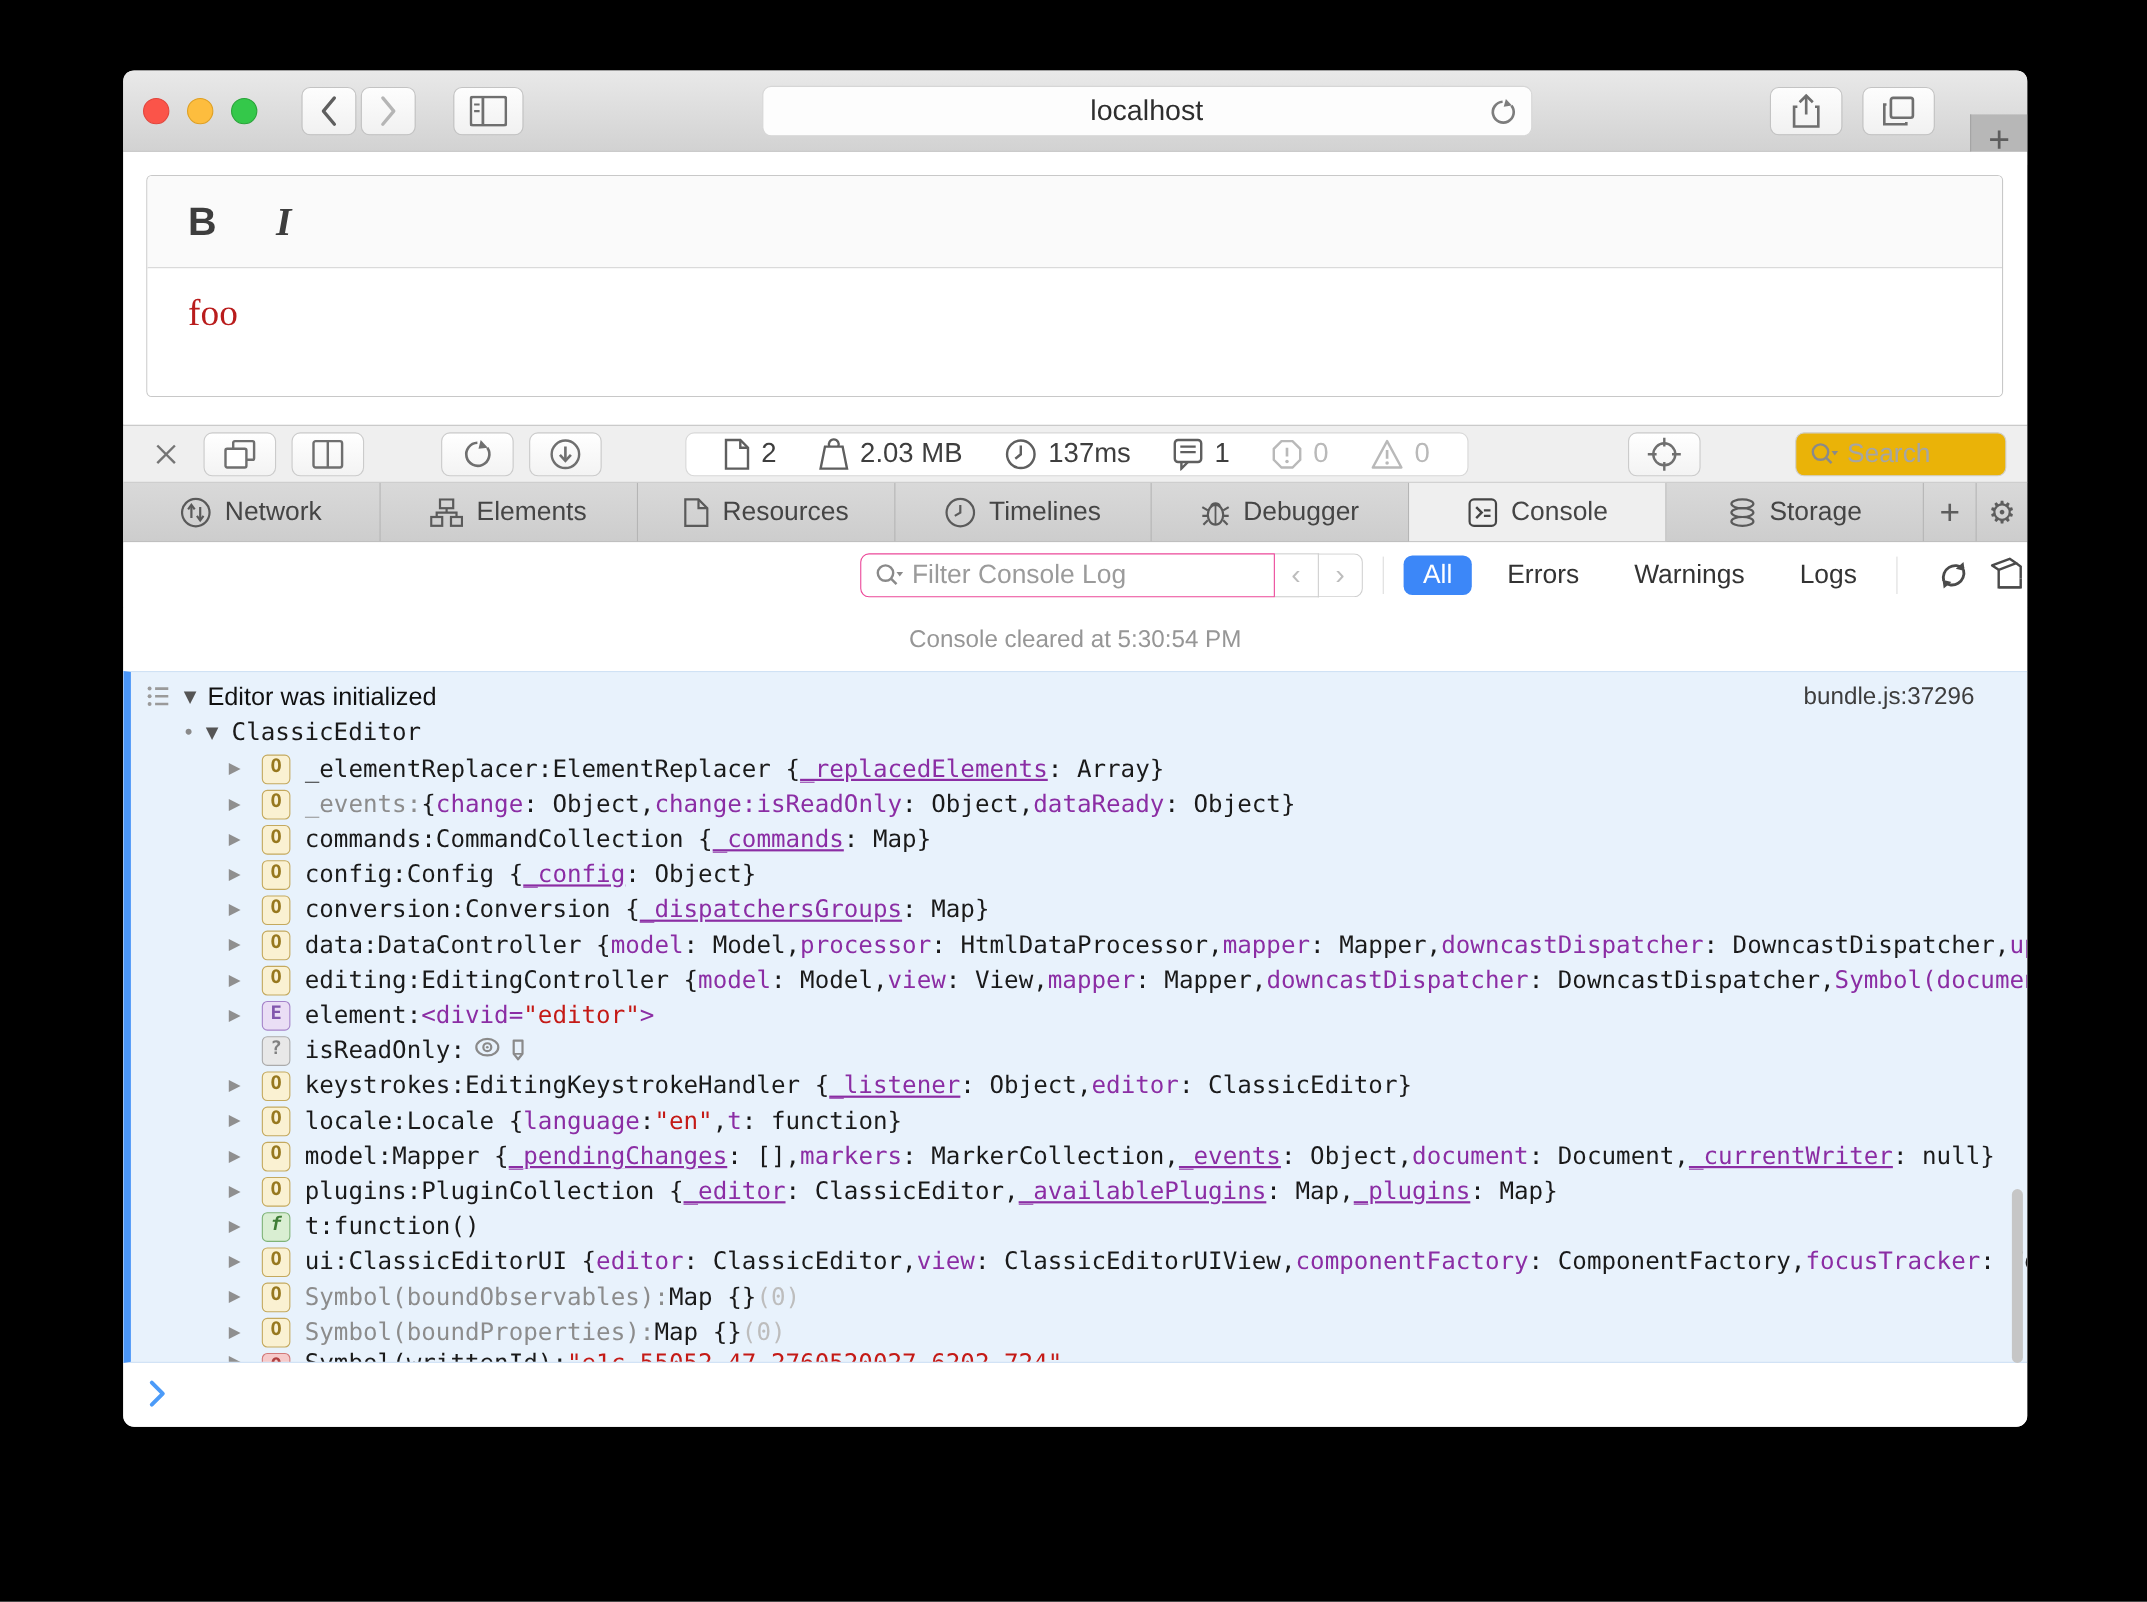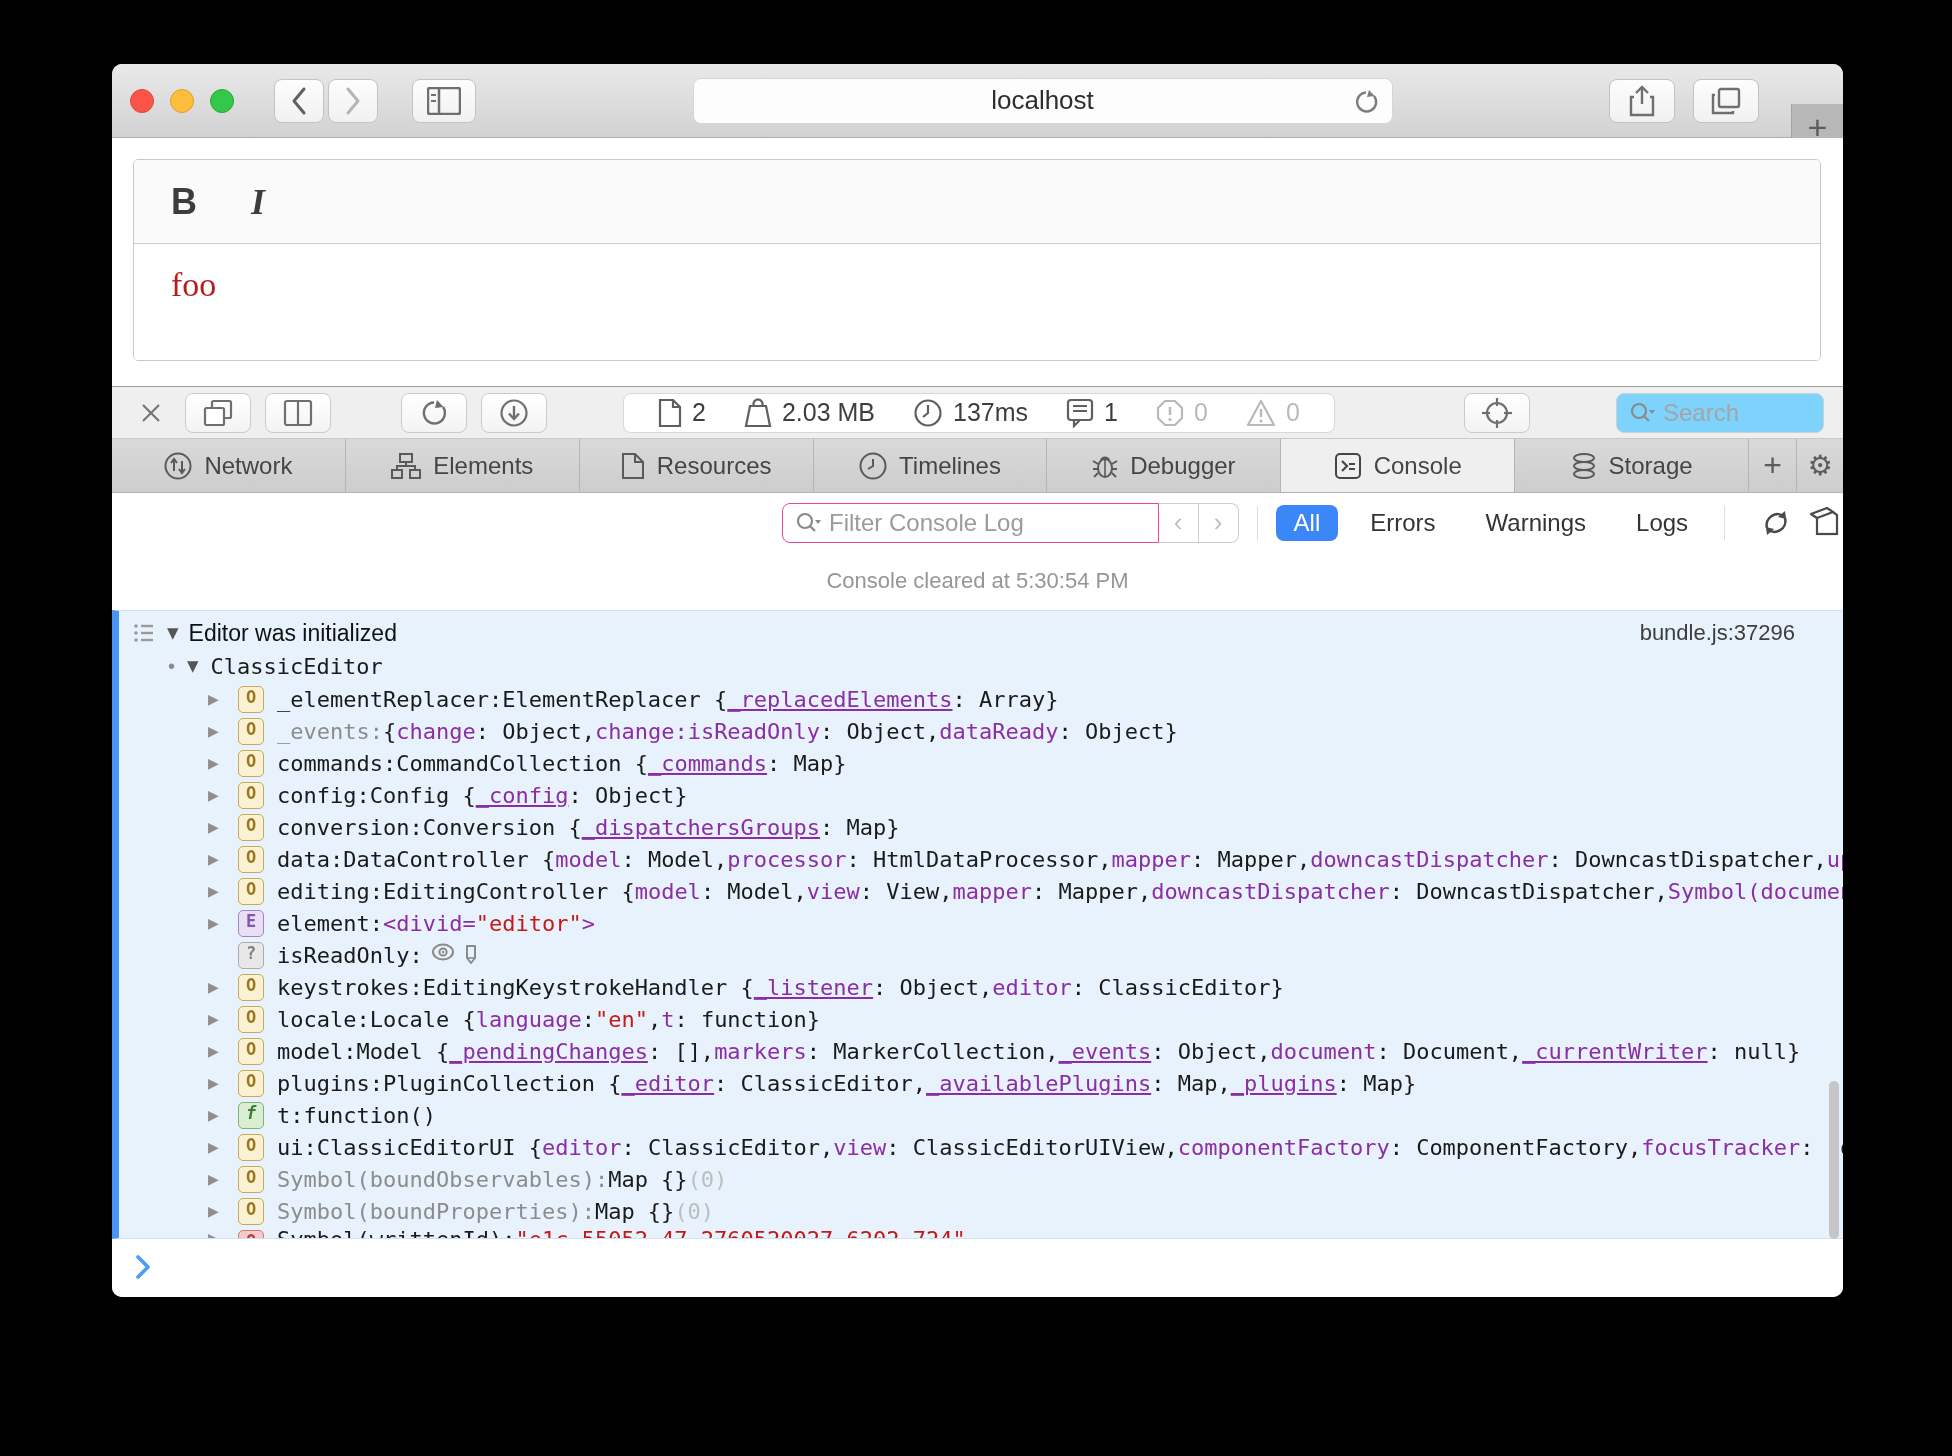--- a/index.html
+++ b/index.html
@@ -48,21 +48,21 @@
   .devtools{border-top:1px solid #9e9e9e}
   .dt-toolbar{height:52px;background:#efefef;border-bottom:1px solid #c9c9c9;display:flex;align-items:center;padding:0 19px}
   .icon-btn{width:66px;height:40px;background:linear-gradient(#fff,#f3f3f3);border:1px solid #cbcbcb;border-radius:8px;display:flex;align-items:center;justify-content:center}
   .dt-close{width:40px;height:40px;display:flex;align-items:center;justify-content:center;border:0;background:transparent}
   .gap-s{width:14px}.gap-m{width:70px}
   .stats{height:40px;margin-left:76px;background:#fff;border:1px solid #d8d8d8;border-radius:8px;display:flex;align-items:center;padding:0 34px;gap:38px}
   .stat{display:flex;align-items:center;gap:10px;font:25px var(--sans);color:#3e3e3e}
   .stat.dim{color:#b9b9b9}
   .searchwrap{margin-left:auto;display:flex;align-items:center;gap:86px}
   .crosshair-btn{width:66px;height:40px}
-  .searchfield{width:208px;height:40px;background:#7dd3fc;border:1px solid #d0d0d0;border-radius:8px;display:flex;align-items:center;padding:0 12px;gap:8px}
+  .searchfield{width:192px;height:40px;background:#eab308;border:1px solid #d0d0d0;border-radius:8px;display:flex;align-items:center;padding:0 12px;gap:8px}
   .searchfield input{border:0;outline:0;width:140px;font:24px var(--sans);color:#444;background:transparent}
   .searchfield input::placeholder{color:#a5a5a5}
 
   .dt-tabs{height:54px;background:linear-gradient(#d9d9d9,#cdcdcd);border-bottom:1px solid #b2b2b2;display:flex}
   .dt-tab{flex:1;display:flex;align-items:center;justify-content:center;gap:12px;border-right:1px solid #b5b5b5;font:24px var(--sans);color:#454545}
   .dt-tab.active{background:#efefef}
   .tabextras{display:flex;align-items:center}
   .tab-plus{width:48px;text-align:center;font:300 32px var(--sans);color:#5d5d5d;border-right:1px solid #b5b5b5;height:100%;display:flex;align-items:center;justify-content:center}
   .tab-gear{width:46px;display:flex;align-items:center;justify-content:center;font:28px "DejaVu Sans",sans-serif;color:#5d5d5d}
 
@@ -637,21 +637,21 @@
                   <span class="seg plain">, </span>
                   <span class="seg key">t</span>
                   <span class="seg plain">: function}</span>
                 </span>
               </div>
               <div class="c-row">
                 <span class="arrow">▶</span>
                 <span class="badge object">O</span>
                 <span class="rowtext">
                   <span class="pname">model: </span>
-                  <span class="seg plain">Model {</span>
+                  <span class="seg plain">Mapper {</span>
                   <span class="seg key_u">_pendingChanges</span>
                   <span class="seg plain">: [], </span>
                   <span class="seg key">markers</span>
                   <span class="seg plain">: MarkerCollection, </span>
                   <span class="seg key_u">_events</span>
                   <span class="seg plain">: Object, </span>
                   <span class="seg key">document</span>
                   <span class="seg plain">: Document, </span>
                   <span class="seg key_u">_currentWriter</span>
                   <span class="seg plain">: null}</span>

